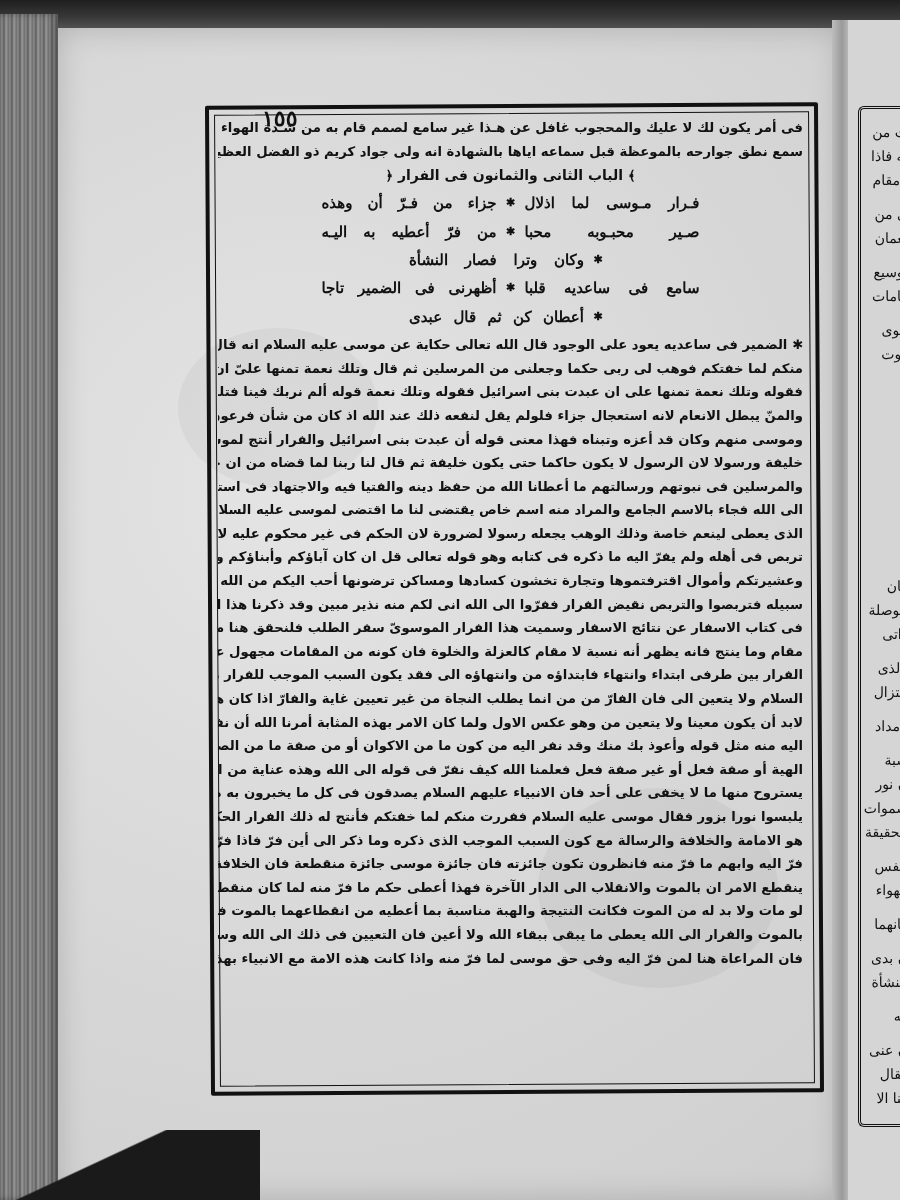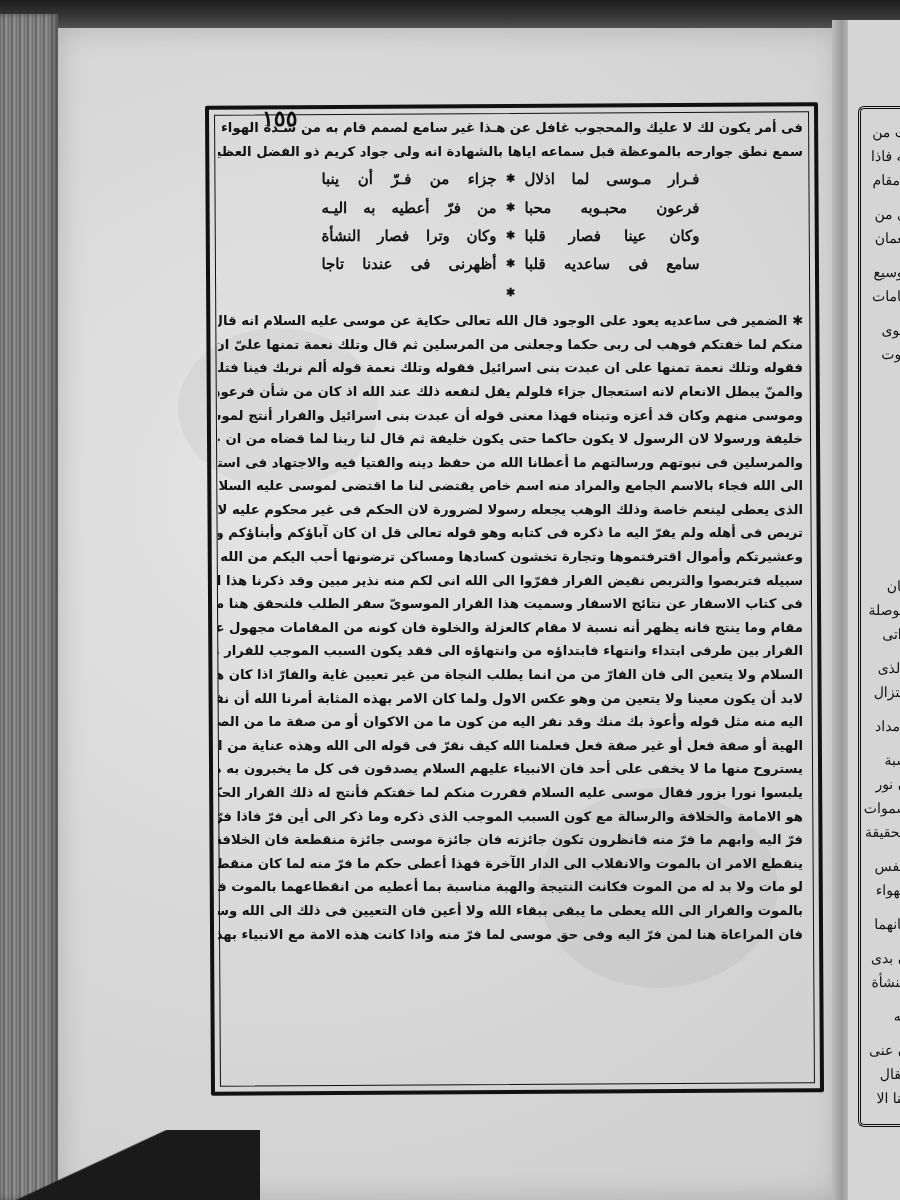--- a/index.html
+++ b/index.html
@@ -103,44 +103,49 @@
 <div class="page-number">١٥٥</div>
 
 <div class="frame-outer">
   <div class="frame-inner"></div>
 </div>
 
 <div class="text-block">
   <div class="prose-line">فى أمر يكون لك لا عليك والمحجوب غافل عن هـذا غير سامع لصمم قام به من شـدة الهواء الذى أصمه فالله يجعلنا ممن</div>
   <div class="prose-line last">سمع نطق جوارحه بالموعظة قبل سماعه اياها بالشهادة انه ولى جواد كريم ذو الفضل العظيم</div>
 
+  <div class="chapter-title">
+    <span class="orn">﴾</span>
+    <span>الباب الثانى والثمانون فى الفرار</span>
+    <span class="orn">﴿</span>
+  </div>
 
   <div class="verses">
     <div class="verse">
       <span class="hemi">فـرار مـوسى لما اذلال</span>
       <span class="star">✱</span>
-      <span class="hemi">جزاء من فـرّ أن ينبا</span>
+      <span class="hemi">جزاء من فـرّ أن وهذه</span>
     </div>
     <div class="verse">
-      <span class="hemi">فرعون محبـوبه محبا</span>
+      <span class="hemi">صـير محبـوبه محبا</span>
       <span class="star">✱</span>
       <span class="hemi">من فرّ أعطيه به اليـه</span>
     </div>
     <div class="verse">
-      <span class="hemi">وكان عينا فصار قلبا</span>
       <span class="star">✱</span>
       <span class="hemi">وكان وترا فصار النشأة</span>
     </div>
     <div class="verse">
       <span class="hemi">سامع فى ساعديه قلبا</span>
       <span class="star">✱</span>
-      <span class="hemi">أظهرنى فى عندنا تاجا</span>
+      <span class="hemi">أظهرنى فى الضمير تاجا</span>
     </div>
     <div class="verse">
       <span class="star">✱</span>
+      <span class="hemi">أعطان كن ثم قال عبدى</span>
     </div>
   </div>
 
   <div id="body-lines">
       <div class="prose-line">✱ الضمير فى ساعديه يعود على الوجود  قال الله تعالى حكاية عن موسى عليه السلام انه قال لفرعون وآله ففررت</div>
       <div class="prose-line">منكم لما خفتكم فوهب لى ربى حكما وجعلنى من المرسلين  ثم قال  وتلك نعمة تمنها علىّ  ان عبدت بنى اسرائيل</div>
       <div class="prose-line">فقوله وتلك نعمة تمنها على ان عبدت بنى اسرائيل فقوله وتلك نعمة قوله  ألم نربك فينا  فتلك النعمة تربية فرعون</div>
       <div class="prose-line">والمنّ يبطل الانعام لانه استعجال جزاء فلولم يقل لنفعه ذلك عند الله  اذ  كان من شأن فرعون اذلال بنى اسرائيل</div>
       <div class="prose-line">وموسى منهم  وكان قد أعزه وتبناه فهذا معنى قوله أن عبدت بنى اسرائيل والفرار أنتج لموسى الرسالة والحكم فكان</div>
       <div class="prose-line">خليفة ورسولا لان الرسول لا يكون حاكما حتى يكون خليفة  ثم قال لنا ربنا لما قضاه من ان جعلنا ورثة النبيين</div>

